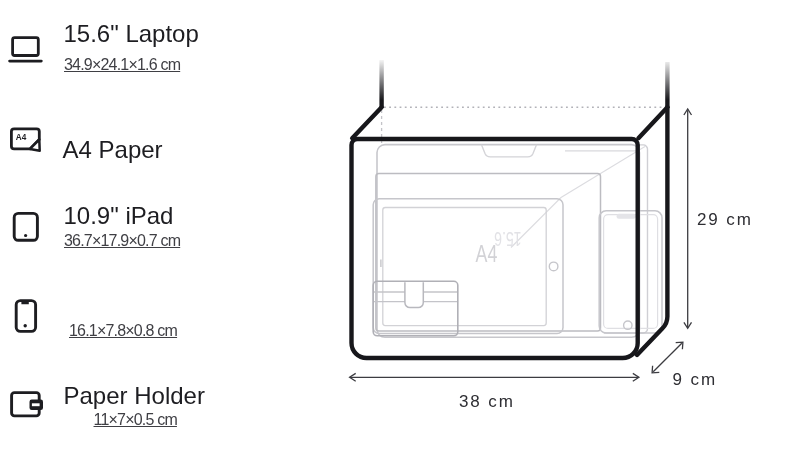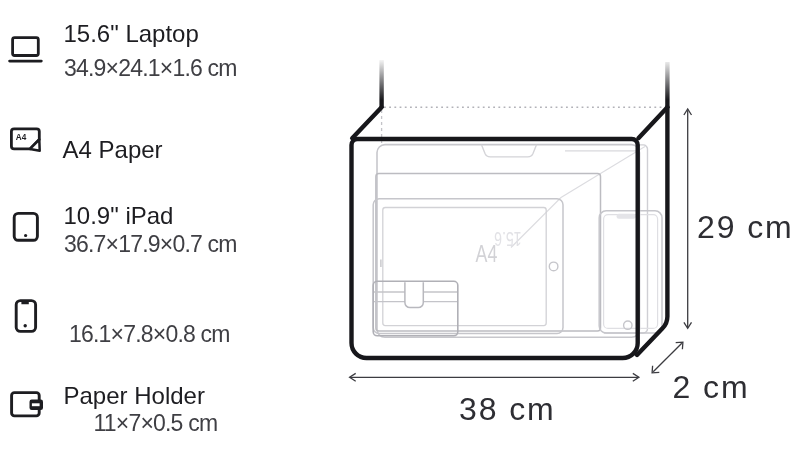--- a/index.html
+++ b/index.html
@@ -1,19 +1,19 @@
 <!DOCTYPE html>
 <html><head>
 <meta charset="utf-8">
 <style>
 html,body{margin:0;padding:0;background:#fff;}
 #stage{position:relative;width:800px;height:455px;background:#fff;overflow:hidden;font-family:"Liberation Sans",sans-serif;}
 .t{position:absolute;font-size:24px;line-height:1;color:#1d1d21;white-space:nowrap;letter-spacing:0;}
-.s{position:absolute;font-size:23px;line-height:1;color:#3f3f44;white-space:nowrap;letter-spacing:-0.8px;}
-.d{position:absolute;font-size:32px;line-height:1;color:#2e2e33;white-space:nowrap;letter-spacing:1.9px;}
+.s{position:absolute;font-size:16px;line-height:1;color:#3f3f44;white-space:nowrap;letter-spacing:-0.8px;text-decoration:underline;}
+.d{position:absolute;font-size:17px;line-height:1;color:#2e2e33;white-space:nowrap;letter-spacing:1.9px;}
 #gfx{position:absolute;left:0;top:0;}
 </style>
 </head>
 <body>
 <div id="stage">
 <svg id="gfx" width="800" height="455" viewBox="0 0 800 455" fill="none">
 <defs>
 <linearGradient id="strap" x1="0" y1="58" x2="0" y2="100" gradientUnits="userSpaceOnUse">
 <stop offset="0" stop-color="#17171b" stop-opacity="0"></stop>
 <stop offset="1" stop-color="#17171b" stop-opacity="1"></stop>
@@ -161,14 +161,14 @@
 <div class="s" style="left:69px;top:323px;">16.1×7.8×0.8 cm</div>
 
 <div class="t" style="left:63.5px;top:383.7px;">Paper Holder</div>
 
 <div class="s" style="left:63.5px;top:411.6px;margin-left:30px;">11×7×0.5 cm</div>
 
 <div class="d" style="left:697px;top:210.8px;">29 cm</div>
 
 <div class="d" style="left:459px;top:392.8px;">38 cm</div>
 
-<div class="d" style="left:672.5px;top:370.8px;">2 cm</div>
+<div class="d" style="left:672.5px;top:370.8px;">9 cm</div>
 </div>
 
 </body></html>

